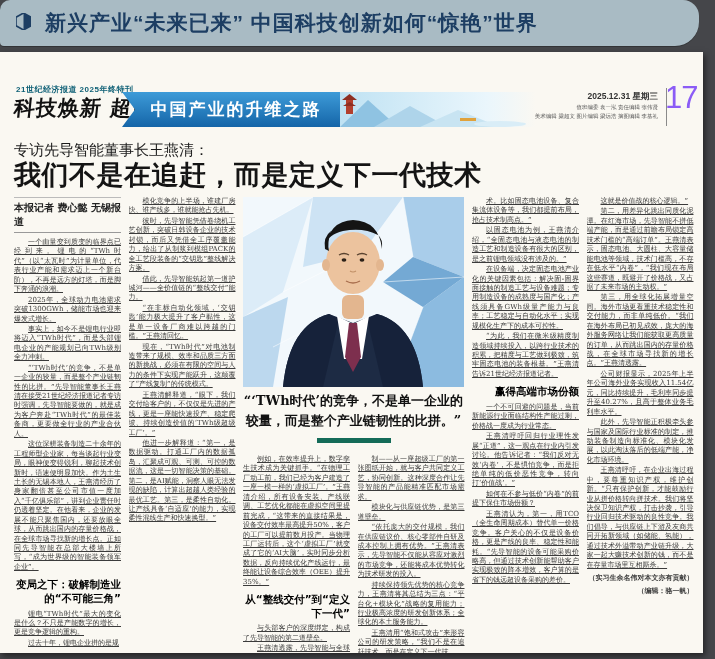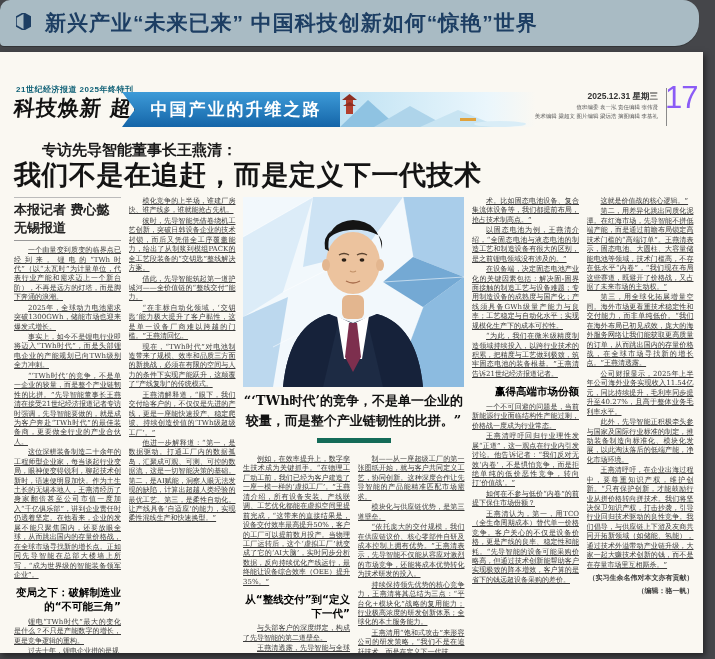--- a/index.html
+++ b/index.html
@@ -32,33 +32,33 @@
   .illus{position:absolute;left:340px;top:40px;width:196px;height:35px;overflow:hidden;}
   .date-block{position:absolute;left:402px;top:39px;width:256px;text-align:right;
     font-family:"Liberation Sans",sans-serif;}
   .date-block .date{font-size:8.5px;font-weight:bold;color:#333;}
   .date-block .eds{font-size:5.5px;color:#555;line-height:1.6;}
   .pagenum-divider{position:absolute;left:666px;top:36px;width:1px;height:38px;background:#8a8a8a;}
   .pagenum{position:absolute;left:665px;top:28px;font-family:"Liberation Sans",sans-serif;
     font-size:31px;font-weight:400;color:#8b5cf6;letter-spacing:-1px;}
 
   
-  .kicker{position:absolute;left:14px;top:89px;font-size:15px;font-weight:bold;color:#1a1a1a;margin-left:28px;}
+  .kicker{position:absolute;left:14px;top:89px;font-size:15px;font-weight:normal;color:#1a1a1a;}
   .title{position:absolute;left:14px;top:105px;font-family:"DejaVu Sans","Liberation Sans",sans-serif;
     font-weight:900;font-size:27px;color:#141414;letter-spacing:.5px;white-space:nowrap;}
 
   
   #cols{position:absolute;left:14px;top:145px;width:679px;height:456px;}
   .col{position:absolute;top:0;width:107px;height:456px;overflow:hidden;
     font-size:7px;line-height:1.35;color:#3b3b3b;text-align:justify;}
   .col.short{top:258px;height:198px;}
   .blk-p{text-indent:2em;margin:0 0 1px 0;text-decoration:underline;}
   .blk-h{font-family:"DejaVu Sans","Liberation Sans",sans-serif;font-weight:bold;font-size:10.5px;
     line-height:1.3;color:#000;margin:6px 0 4px 0;text-align:right;}
-  .blk-byline{font-weight:bold;font-size:13px;color:#222;border-top:1px solid #bbb;
+  .blk-byline{font-weight:bold;font-size:10px;color:#222;border-top:1px solid #bbb;
     border-bottom:1px solid #999;padding:3px 0 4px 0;margin-bottom:5px;text-align:left;}
   .blk-credit,.blk-editor{font-weight:bold;text-align:right;margin-top:3px;}
 
   
   #photo{position:absolute;left:243px;top:145px;width:221px;height:190px;background:#fff;overflow:hidden;}
   #quote{position:absolute;left:243px;top:339px;width:221px;text-align:center;}
   #quote .qtext{font-size:13px;font-weight:bold;line-height:1.55;color:#111;}
   #quote .qbar{width:74px;height:5px;margin:7px auto 0;background:#146b58;}
 </style>
 </head>

